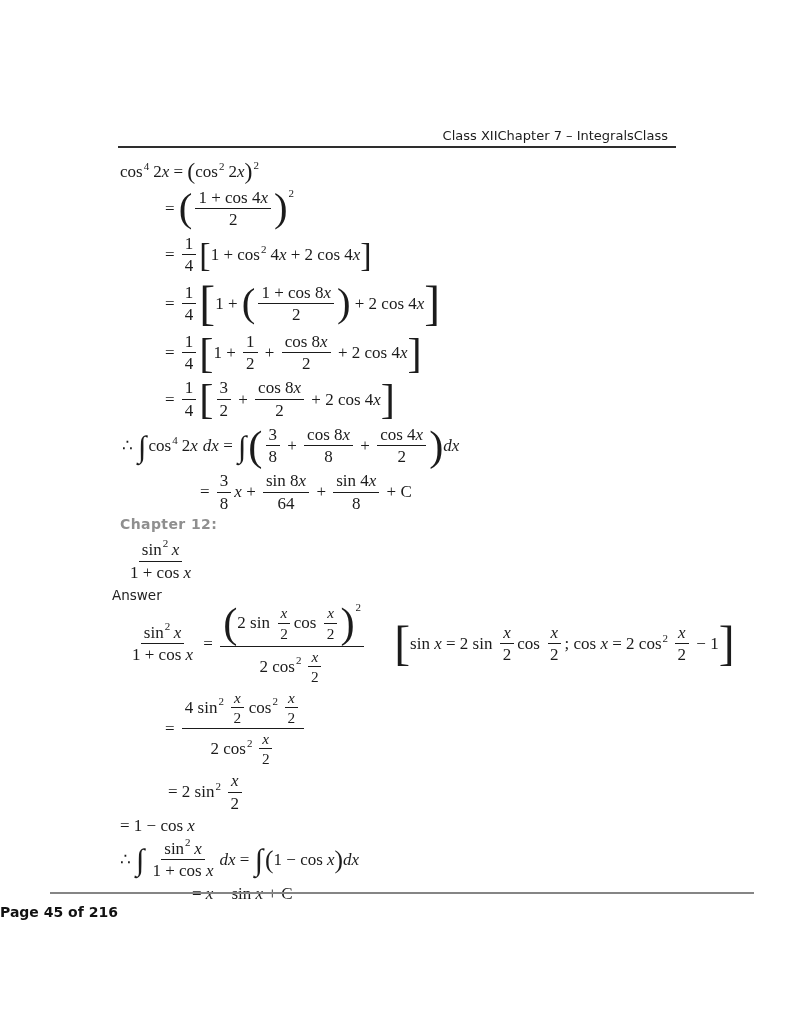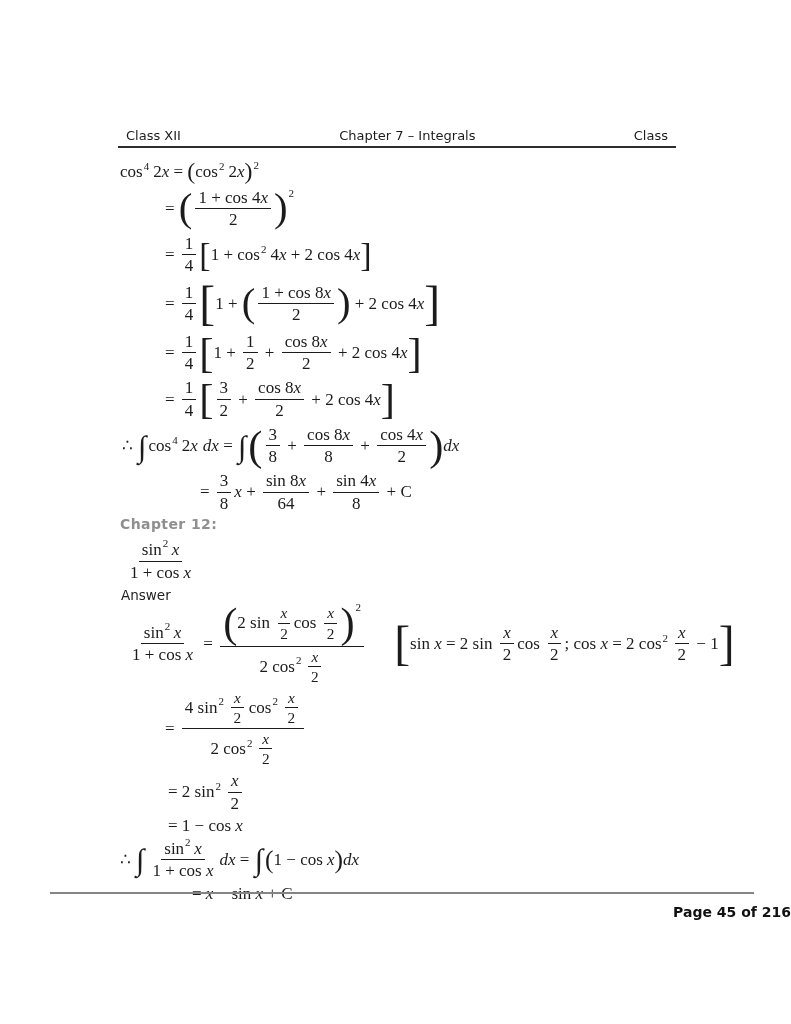--- a/index.html
+++ b/index.html
@@ -4,21 +4,21 @@
 <style>
   * { margin:0; padding:0; box-sizing:border-box; }
   html,body { background:#fff; }
   .page {
     position:relative; width:791px; height:1024px; background:#fff;
     font-family:"DejaVu Sans", sans-serif; color:#1a1a1a; overflow:hidden;
   }
   
   header { position:absolute; left:118px; top:128px; width:558px;
            border-bottom:2px solid #2e2e2e; padding-bottom:3px; }
-  .hrow { display:flex; justify-content:space-between; align-items:baseline;
+  .hrow { display:flex; justify-content:flex-end; align-items:baseline;
           font-size:13px; color:#1c1c1c; padding:0 8px 0 8px; }
   
   .mline { display:flex; align-items:center; font-family:"Liberation Serif", serif;
            font-size:17px; color:#1b1b1b; line-height:1.15; white-space:pre; }
   .rm { font-style:normal; }
   .it { font-style:italic; }
   .msup { font-size:11px; position:relative; top:-6px; margin:0 1px; }
   .spc { display:inline-block; height:1px; }
   .frac { display:inline-flex; flex-direction:column; align-items:center;
           margin:0 3px; }
@@ -36,33 +36,33 @@
   
   .b1 { position:absolute; left:120px; top:160px; display:flex; flex-direction:column;
         align-items:flex-start; gap:4px; }
   .b1 .mline:nth-child(1){ margin-left:0; }
   .b1 .mline:nth-child(n+2):nth-child(-n+6){ margin-left:45px; }
   .b1 .mline:nth-child(7){ margin-left:2px; }
   .b1 .mline:nth-child(8){ margin-left:80px; }
   .qlabel { position:absolute; left:120px; top:516px; font-size:14px; font-weight:bold;
             color:#8f8f8f; letter-spacing:0.4px; }
   .qexpr  { position:absolute; left:124px; top:540px; }
-  .alabel { position:absolute; left:121px; top:587px; font-size:13.5px; color:#222; }
+  .alabel { position:absolute; left:112px; top:587px; font-size:13.5px; color:#222; }
   .b2 { position:absolute; left:120px; top:602px; display:flex; flex-direction:column;
         align-items:flex-start; gap:3px; }
   .b2 .mline:nth-child(1){ margin-left:6px; }
   .b2 .mline:nth-child(2){ margin-left:45px; }
   .b2 .mline:nth-child(3){ margin-left:48px; }
-  .b2 .mline:nth-child(4){ margin-left:48px; }
+  .b2 .mline:nth-child(4){ }
   .b2 .mline:nth-child(5){ margin-left:0; }
   .b2 .mline:nth-child(6){ margin-left:72px; }
   
   .frule { position:absolute; left:50px; top:892px; width:704px; height:2px;
            background:#858585; }
-  .ftext { position:absolute; left:0; top:904px; width:791px; text-align:right;
+  .ftext { position:absolute; left:0; top:904px; width:791px; text-align:left;
            font-size:14px; font-weight:bold; color:#111; }
 </style>
 </head>
 <body>
 
 <div class="page">
 
   <header>
     <div class="hrow">
       <span>Class XII</span>

